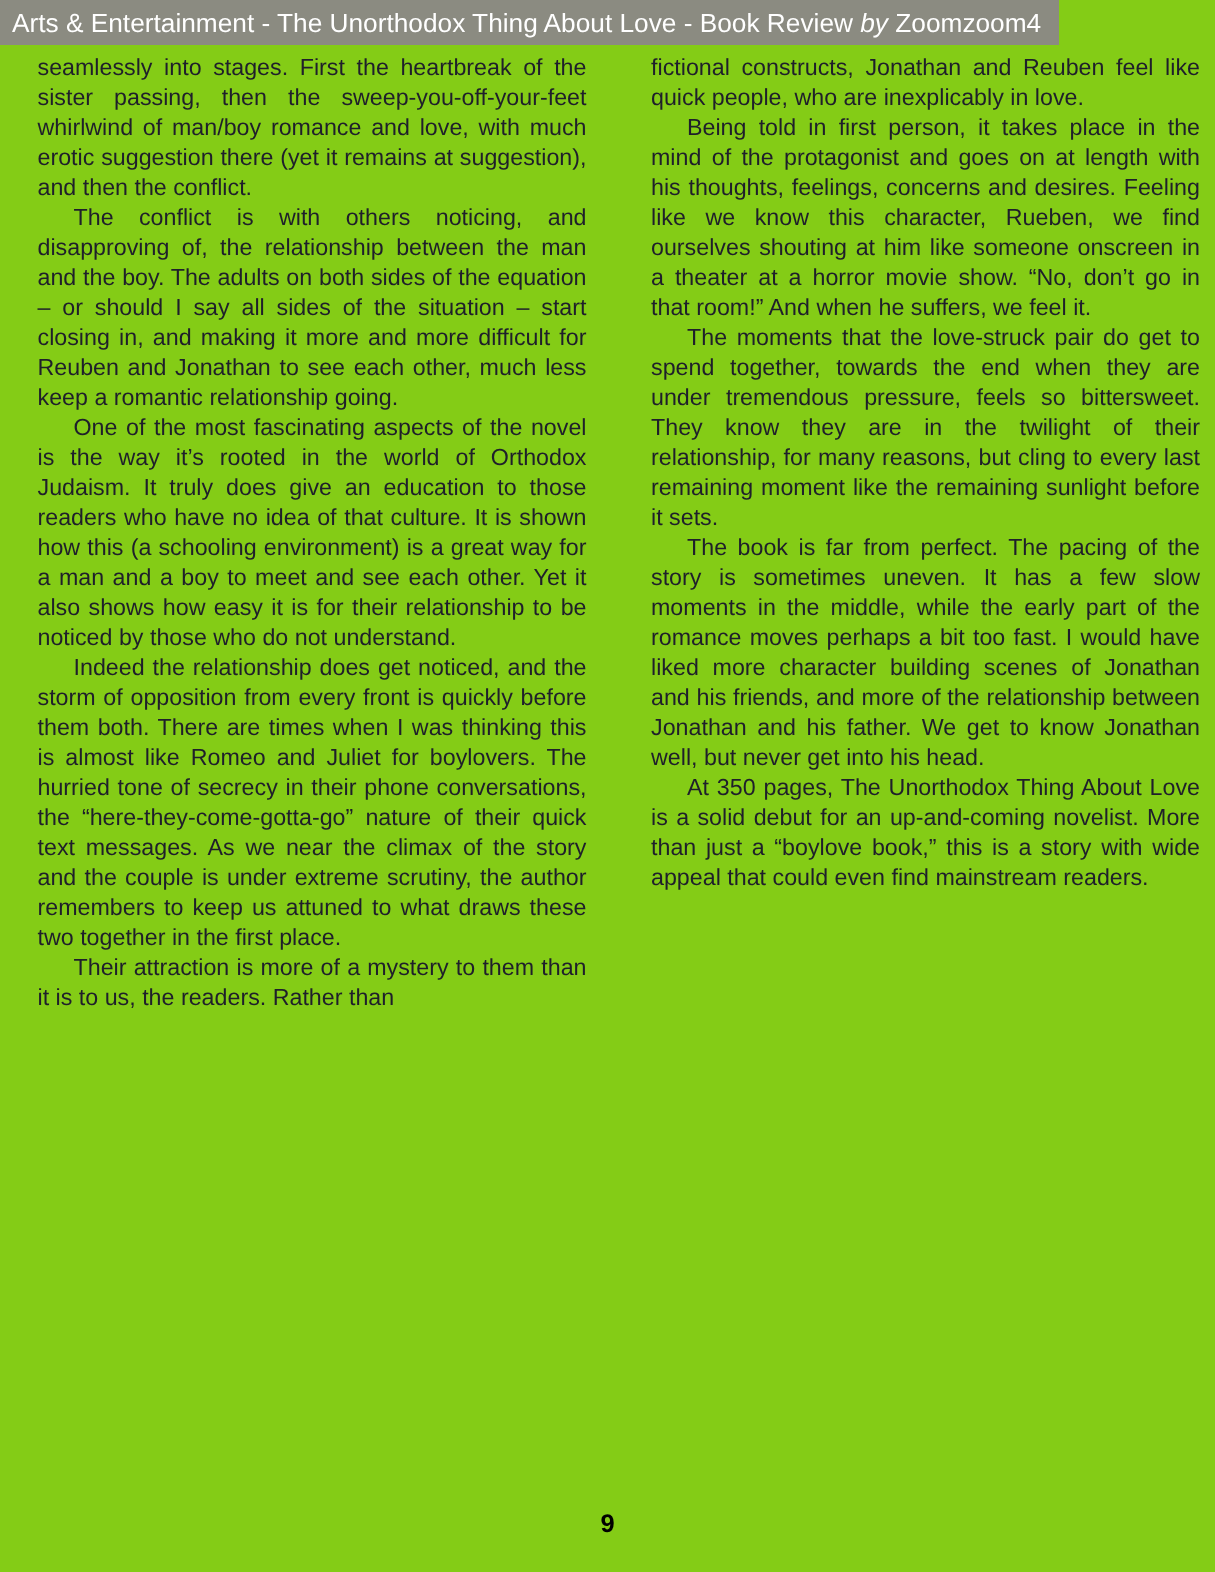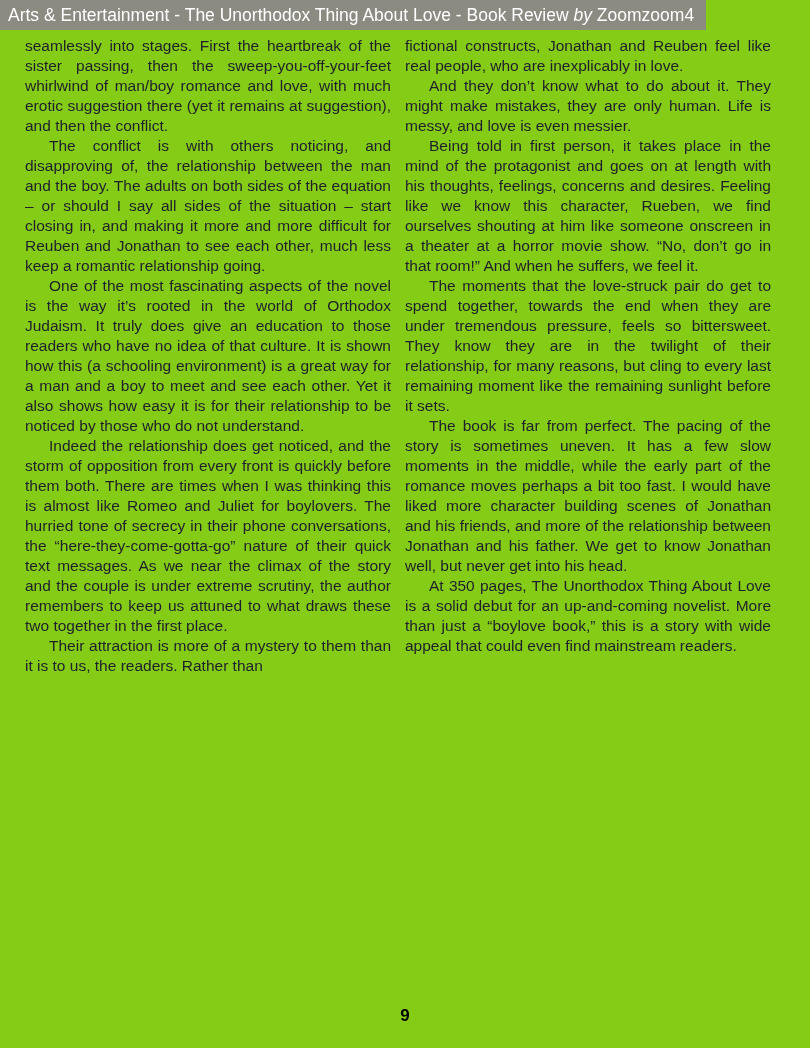--- a/index.html
+++ b/index.html
@@ -29,21 +29,21 @@
   }
   .header-bar .byline-word {
     font-style: italic;
   }
   .article {
     position: absolute;
     top: 36px;
     left: 25px;
     width: 758px;
     display: flex;
-    gap: 14px;
+    gap: 43px;
     color: #1f1f2b;
     font-size: 15.5px;
     line-height: 20px;
   }
   .column {
     width: 366px;
     flex: 0 0 366px;
   }
   .column p {
     margin: 0;
@@ -75,22 +75,21 @@
 
   <div class="article">
     <div class="column">
         <p class="">seamlessly into stages. First the heartbreak of the sister passing, then the sweep-you-off-your-feet whirlwind of man/boy romance and love, with much erotic suggestion there (yet it remains at suggestion), and then the conflict.</p>
         <p class="indent">The conflict is with others noticing, and disapproving of, the relationship between the man and the boy. The adults on both sides of the equation – or should I say all sides of the situation – start closing in, and making it more and more difficult for Reuben and Jonathan to see each other, much less keep a romantic relationship going.</p>
         <p class="indent">One of the most fascinating aspects of the novel is the way it’s rooted in the world of Orthodox Judaism. It truly does give an education to those readers who have no idea of that culture. It is shown how this (a schooling environment) is a great way for a man and a boy to meet and see each other. Yet it also shows how easy it is for their relationship to be noticed by those who do not understand.</p>
         <p class="indent">Indeed the relationship does get noticed, and the storm of opposition from every front is quickly before them both. There are times when I was thinking this is almost like Romeo and Juliet for boylovers. The hurried tone of secrecy in their phone conversations, the “here-they-come-gotta-go” nature of their quick text messages. As we near the climax of the story and the couple is under extreme scrutiny, the author remembers to keep us attuned to what draws these two together in the first place.</p>
         <p class="indent">Their attraction is more of a mystery to them than it is to us, the readers. Rather than</p>
       </div>
     <div class="column">
-        <p class="">fictional constructs, Jonathan and Reuben feel like real people, who are inexplicably in love.</p>
-        <p class="indent">And they don’t know what to do about it. They might make mistakes, they are only human. Life is messy, and love is even messier.</p>
+        <p class="">fictional constructs, Jonathan and Reuben feel like quick people, who are inexplicably in love.</p>
         <p class="indent">Being told in first person, it takes place in the mind of the protagonist and goes on at length with his thoughts, feelings, concerns and desires. Feeling like we know this character, Rueben, we find ourselves shouting at him like someone onscreen in a theater at a horror movie show. “No, don’t go in that room!” And when he suffers, we feel it.</p>
         <p class="indent">The moments that the love-struck pair do get to spend together, towards the end when they are under tremendous pressure, feels so bittersweet. They know they are in the twilight of their relationship, for many reasons, but cling to every last remaining moment like the remaining sunlight before it sets.</p>
         <p class="indent">The book is far from perfect. The pacing of the story is sometimes uneven. It has a few slow moments in the middle, while the early part of the romance moves perhaps a bit too fast. I would have liked more character building scenes of Jonathan and his friends, and more of the relationship between Jonathan and his father. We get to know Jonathan well, but never get into his head.</p>
         <p class="indent">At 350 pages, The Unorthodox Thing About Love is a solid debut for an up-and-coming novelist. More than just a “boylove book,” this is a story with wide appeal that could even find mainstream readers.</p>
       </div>
   </div>
 
   <div class="page-number">9</div>
 
 </div>

